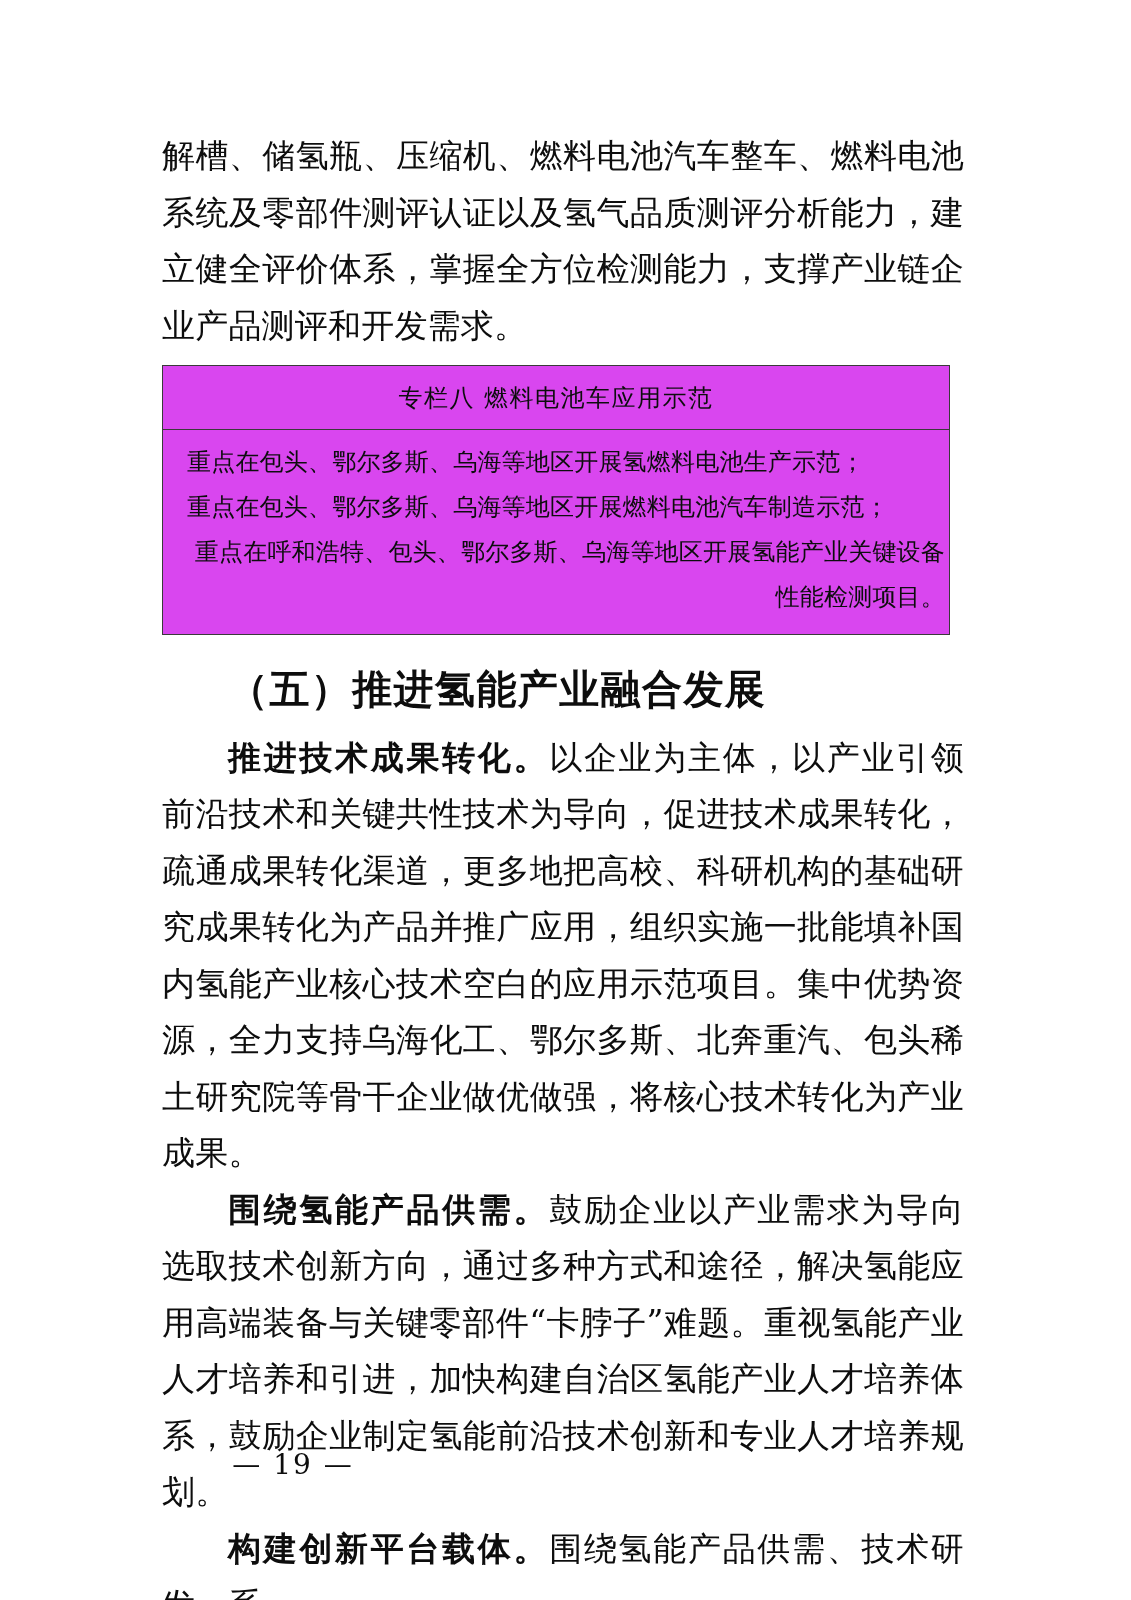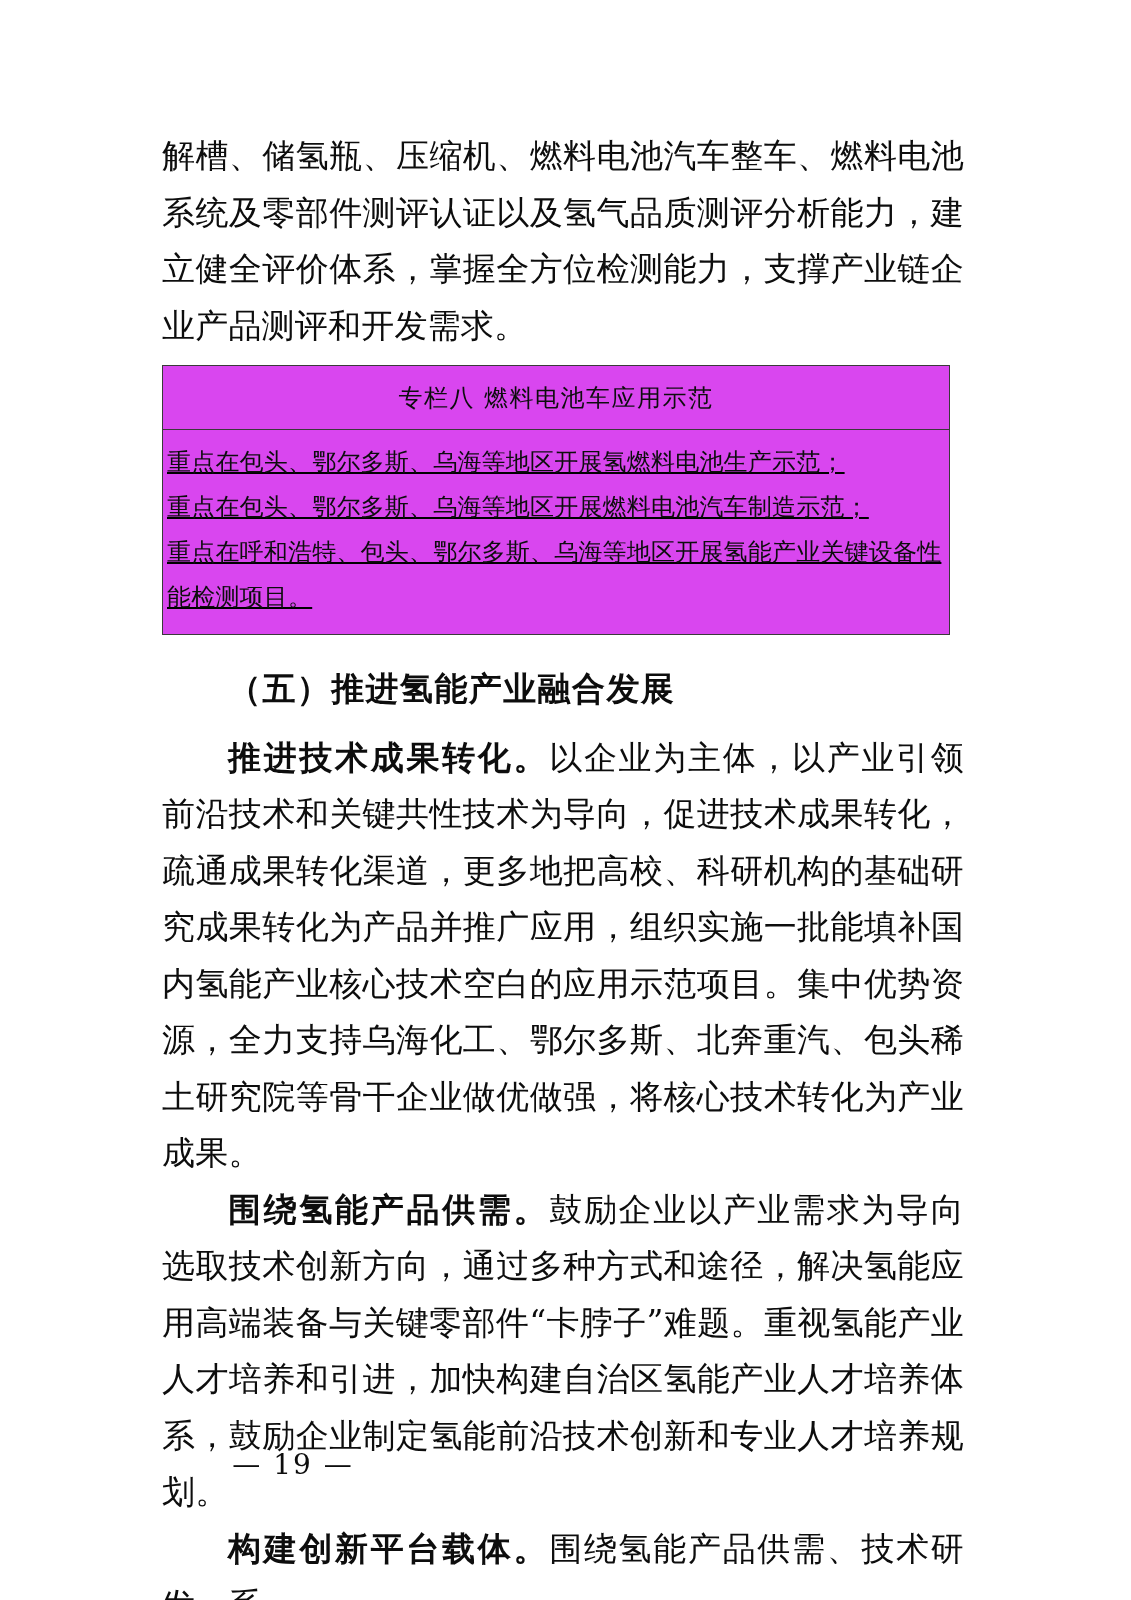--- a/index.html
+++ b/index.html
@@ -38,21 +38,21 @@
   }
   .para.indent {
     text-indent: 66px;
   }
   .lead {
     font-weight: bold;
     letter-spacing: 1.2px;
   }
   
   .section-heading {
-    font-size: 33px;
+    font-size: 40px;
     line-height: 56.5px;
     font-weight: bold;
     text-indent: 66px;
     letter-spacing: 1.4px;
     margin: 0;
     color: #0d0d0d;
   }
   .gap-before-heading { height: 26px; }
   .gap-after-heading  { height: 12px; }
   
@@ -67,32 +67,32 @@
   .callout-head {
     border-bottom: 1.3px solid #3a3a3a;
     text-align: center;
     font-size: 24px;
     line-height: 30px;
     padding: 17px 6px 16px 6px;
     letter-spacing: 1.5px;
     color: #0d0d0d;
   }
   .callout-body {
-    padding: 10px 4px 14px 4px;
-    text-decoration: underline;
+    padding: 10px 4px 14px 24px;
   }
   .callout-line {
     font-size: 24px;
     line-height: 45px;
     letter-spacing: 0.2px;
     white-space: nowrap;
     color: #0d0d0d;
   }
   .callout-line.wrap {
     white-space: normal;
+    text-align: right;
   }
   
   .footer {
     position: absolute;
     left: 0;
     top: 1448px;
     width: 586px;
     text-align: center;
     font-size: 28px;
     letter-spacing: 2px;

